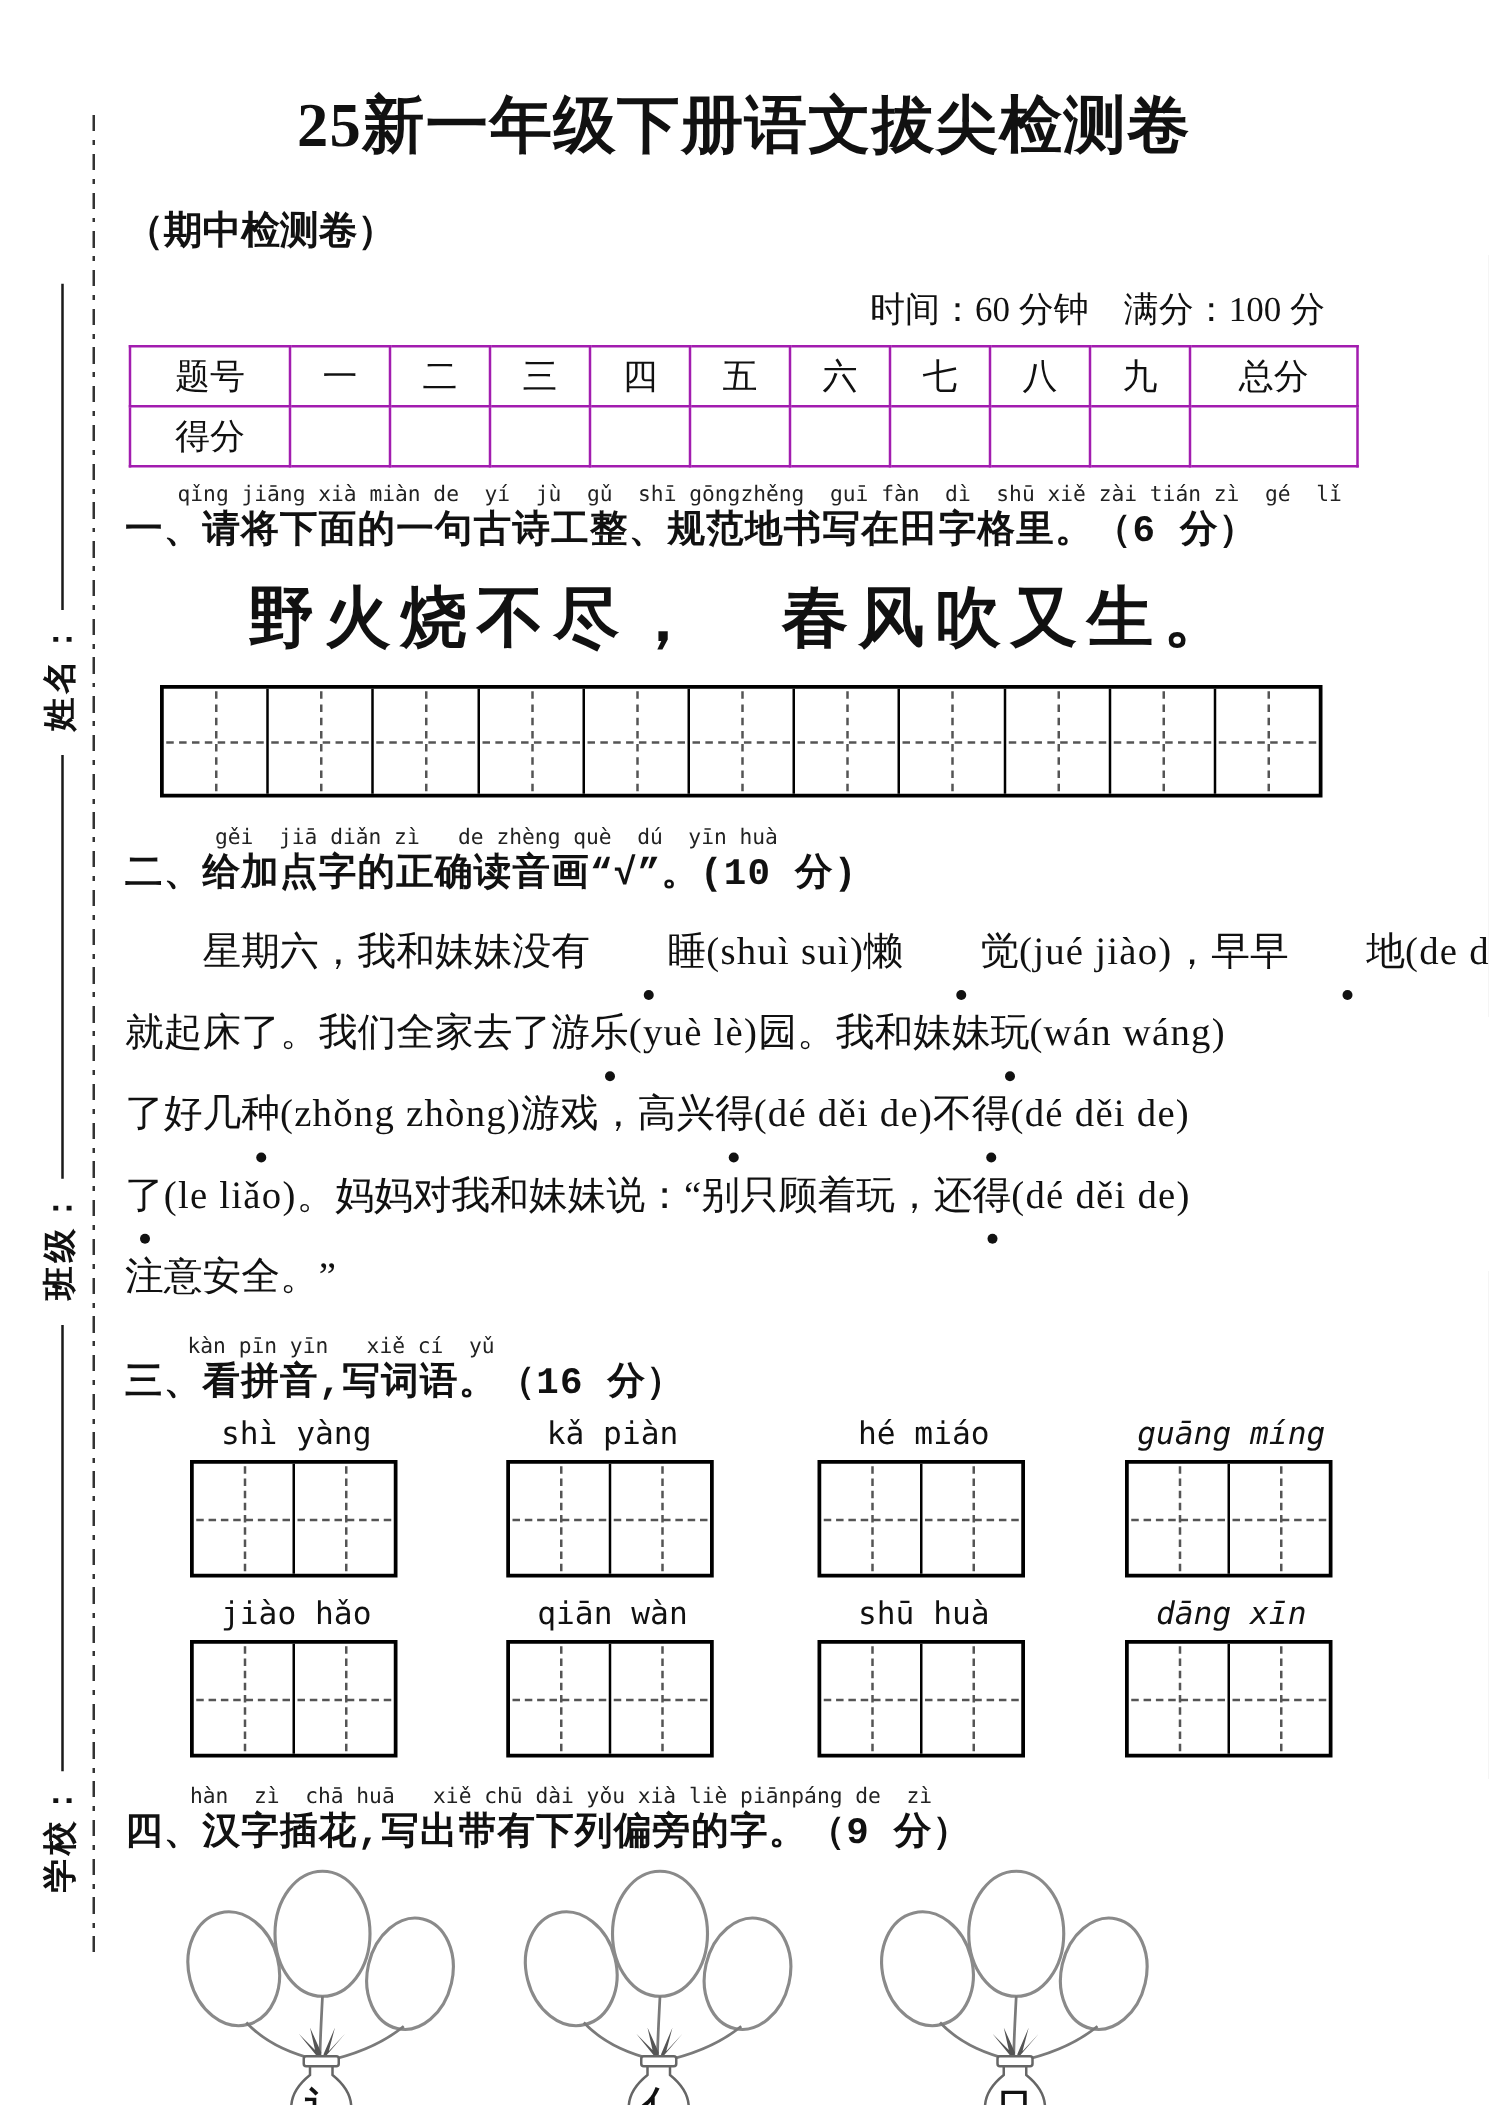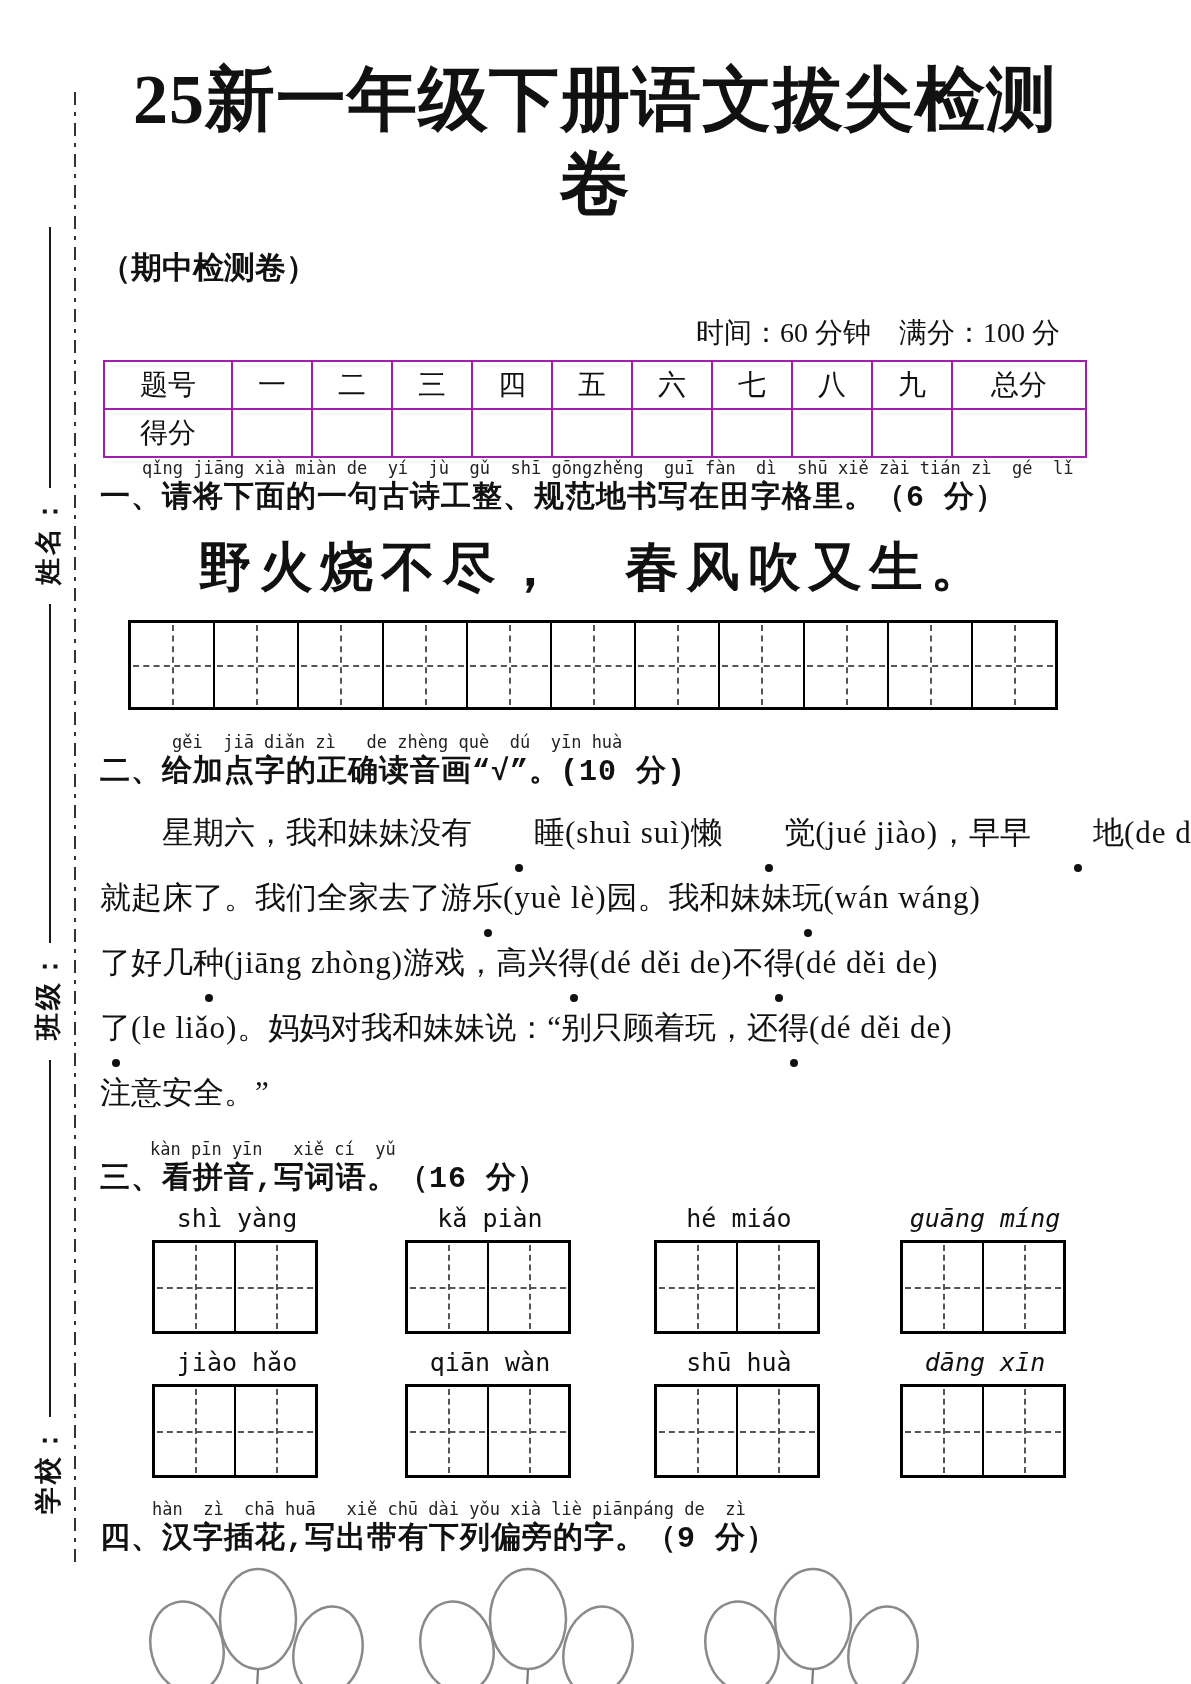--- a/index.html
+++ b/index.html
@@ -13,21 +13,21 @@
   .side-line.l1{top:227px;height:261px;}
   .side-line.l2{top:604px;height:339px;}
   .side-line.l3{top:1060px;height:357px;}
   .side-label{position:absolute;left:-12px;width:120px;height:90px;display:flex;align-items:center;justify-content:center;
     transform:rotate(-90deg);font-size:27px;letter-spacing:3px;font-weight:bold;}
   .side-label.f1{top:495px;}
   .side-label.f2{top:950px;}
   .side-label.f3{top:1424px;}
   
   .content{position:absolute;left:100px;top:0;width:990px;}
-  .page-title{margin-top:58px;font-size:70px;line-height:84px;text-align:center;font-weight:bold;letter-spacing:1px;}
+  .page-title{margin-top:58px;font-size:50px;line-height:84px;text-align:center;font-weight:bold;letter-spacing:1px;}
   .page-subtitle{margin-top:12px;font-size:31px;line-height:60px;font-weight:bold;}
   .meta{margin-top:18px;font-size:28px;line-height:34px;text-align:right;padding-right:30px;}
   
   table.score{border-collapse:collapse;margin-top:10px;margin-left:3px;table-layout:fixed;}
   table.score td{border:2px solid #a21caf;height:46px;text-align:center;font-size:28px;padding:0;}
   
   .sec{margin-top:0;}
   .sec-pinyin{font-family:"DejaVu Sans Mono",monospace;font-size:17px;line-height:20px;color:#222;white-space:pre;}
   .sec-title{font-family:Liberation Mono, monospace;font-size:30px;line-height:40px;font-weight:bold;letter-spacing:1px;}
   .poem{margin-top:14px;font-size:53px;line-height:70px;font-weight:bold;text-align:center;letter-spacing:8px;}
@@ -117,21 +117,21 @@
             <td></td>
             <td></td>
             <td></td>
             <td></td>
             <td></td>
             <td></td>
           </tr>
         </tbody>
     </table>
 
-    <div class="sec" style="">
+    <div class="sec" style="margin-top:12px">
       <div class="sec-pinyin" style="margin-left:42px">qǐng jiāng xià miàn de  yí  jù  gǔ  shī gōngzhěng  guī fàn  dì  shū xiě zài tián zì  gé  lǐ</div>
       <div class="sec-title">一、请将下面的一句古诗工整、规范地书写在田字格里。（6 分）</div>
       <div class="poem">野火烧不尽，　春风吹又生。</div>
       <div class="tzg-row">
           <div class="tzg-cell"></div>
           <div class="tzg-cell"></div>
           <div class="tzg-cell"></div>
           <div class="tzg-cell"></div>
           <div class="tzg-cell"></div>
           <div class="tzg-cell"></div>
@@ -142,21 +142,21 @@
           <div class="tzg-cell"></div>
         </div>
     </div>
 
     <div class="sec" style="margin-top:22px">
       <div class="sec-pinyin" style="margin-left:72px">gěi  jiā diǎn zì   de zhèng què  dú  yīn huà</div>
       <div class="sec-title">二、给加点字的正确读音画“√”。(10 分)</div>
       <div class="para">
           <div class="para-line indent"><span>星期六，我和妹妹没有</span><span class="dot-char">睡</span><span class="py">(shuì suì)</span><span>懒</span><span class="dot-char">觉</span><span class="py">(jué jiào)</span><span>，早早</span><span class="dot-char">地</span><span class="py">(de dì)</span></div>
           <div class="para-line"><span>就起床了。我们全家去了游</span><span class="dot-char">乐</span><span class="py">(yuè lè)</span><span>园。我和妹妹</span><span class="dot-char">玩</span><span class="py">(wán wáng)</span></div>
-          <div class="para-line"><span>了好几</span><span class="dot-char">种</span><span class="py">(jiāng zhòng)</span><span>游戏，高兴</span><span class="dot-char">得</span><span class="py">(dé děi de)</span><span>不</span><span class="dot-char">得</span><span class="py">(dé děi de)</span></div>
+          <div class="para-line"><span>了好几</span><span class="dot-char">种</span><span class="py">(zhǒng zhòng)</span><span>游戏，高兴</span><span class="dot-char">得</span><span class="py">(dé děi de)</span><span>不</span><span class="dot-char">得</span><span class="py">(dé děi de)</span></div>
           <div class="para-line"><span class="dot-char">了</span><span class="py">(le liǎo)</span><span>。妈妈对我和妹妹说：“别只顾着玩，还</span><span class="dot-char">得</span><span class="py">(dé děi de)</span></div>
           <div class="para-line"><span>注意安全。”</span></div>
         </div>
     </div>
 
     <div class="sec" style="margin-top:14px">
       <div class="sec-pinyin" style="margin-left:50px">kàn pīn yīn   xiě cí  yǔ</div>
       <div class="sec-title">三、看拼音,写词语。（16 分）</div>
       <div class="word-row">
           <div class="word-block">

